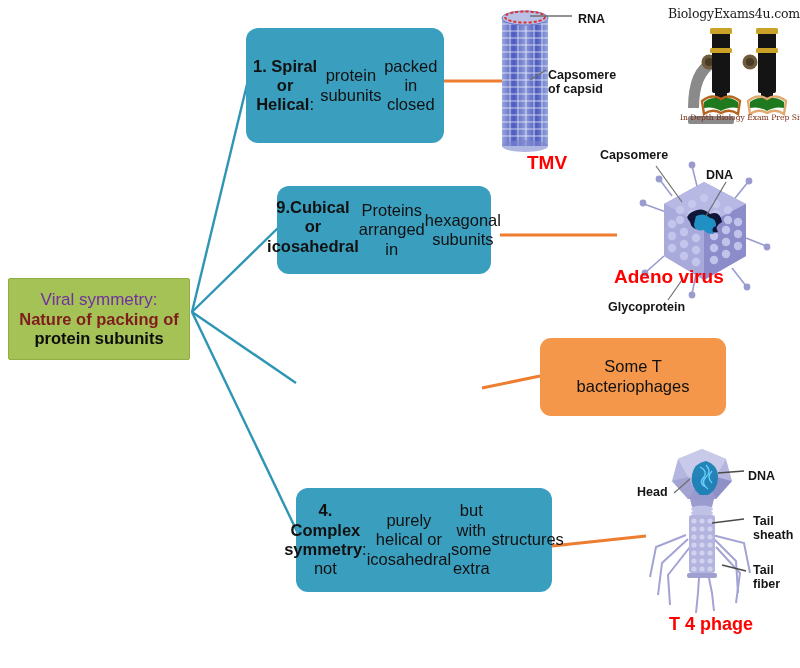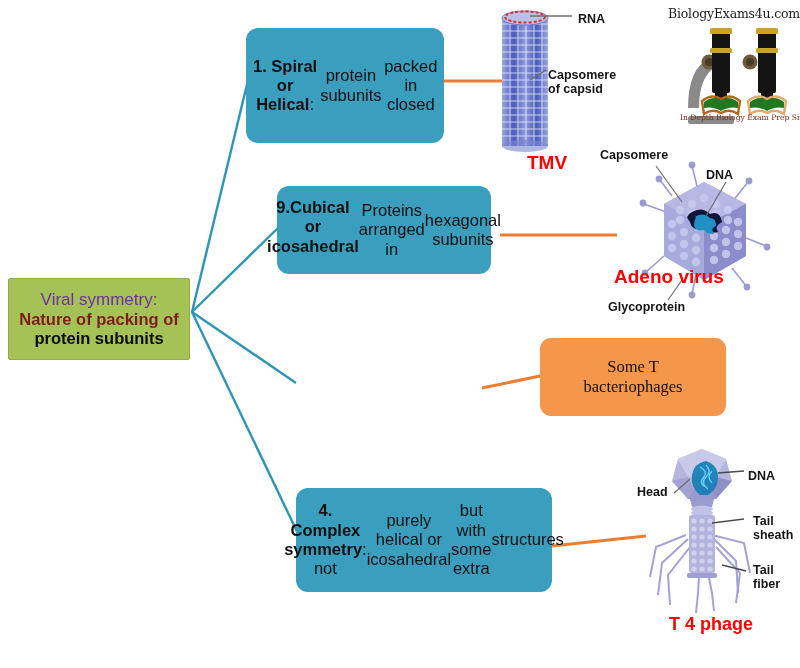--- a/index.html
+++ b/index.html
@@ -56,21 +56,21 @@
   #cat-4{left:296px;top:488px;width:256px;height:104px;font-size:16.5px;}
 
   
   #ex-box{
     left:540px;top:338px;width:186px;height:78px;
     background:#f4974a;
     border-radius:11px;
     box-sizing:border-box;
     display:flex;flex-direction:column;
     align-items:center;justify-content:center;text-align:center;
-    color:#111;font-size:16.5px;line-height:1.2;font-family:Liberation Serif, serif;
+    color:#111;font-size:16.5px;line-height:1.2;
   }
 
   
   #logo{left:668px;top:4px;width:128px;height:128px;}
   #logo .logo-title{
     position:absolute;left:0;top:2px;width:128px;text-align:center;
     font-family:"DejaVu Serif", serif;font-size:12.5px;color:#1a1a1a;
     letter-spacing:-0.2px;white-space:nowrap;
   }
   #logo .logo-tag{

